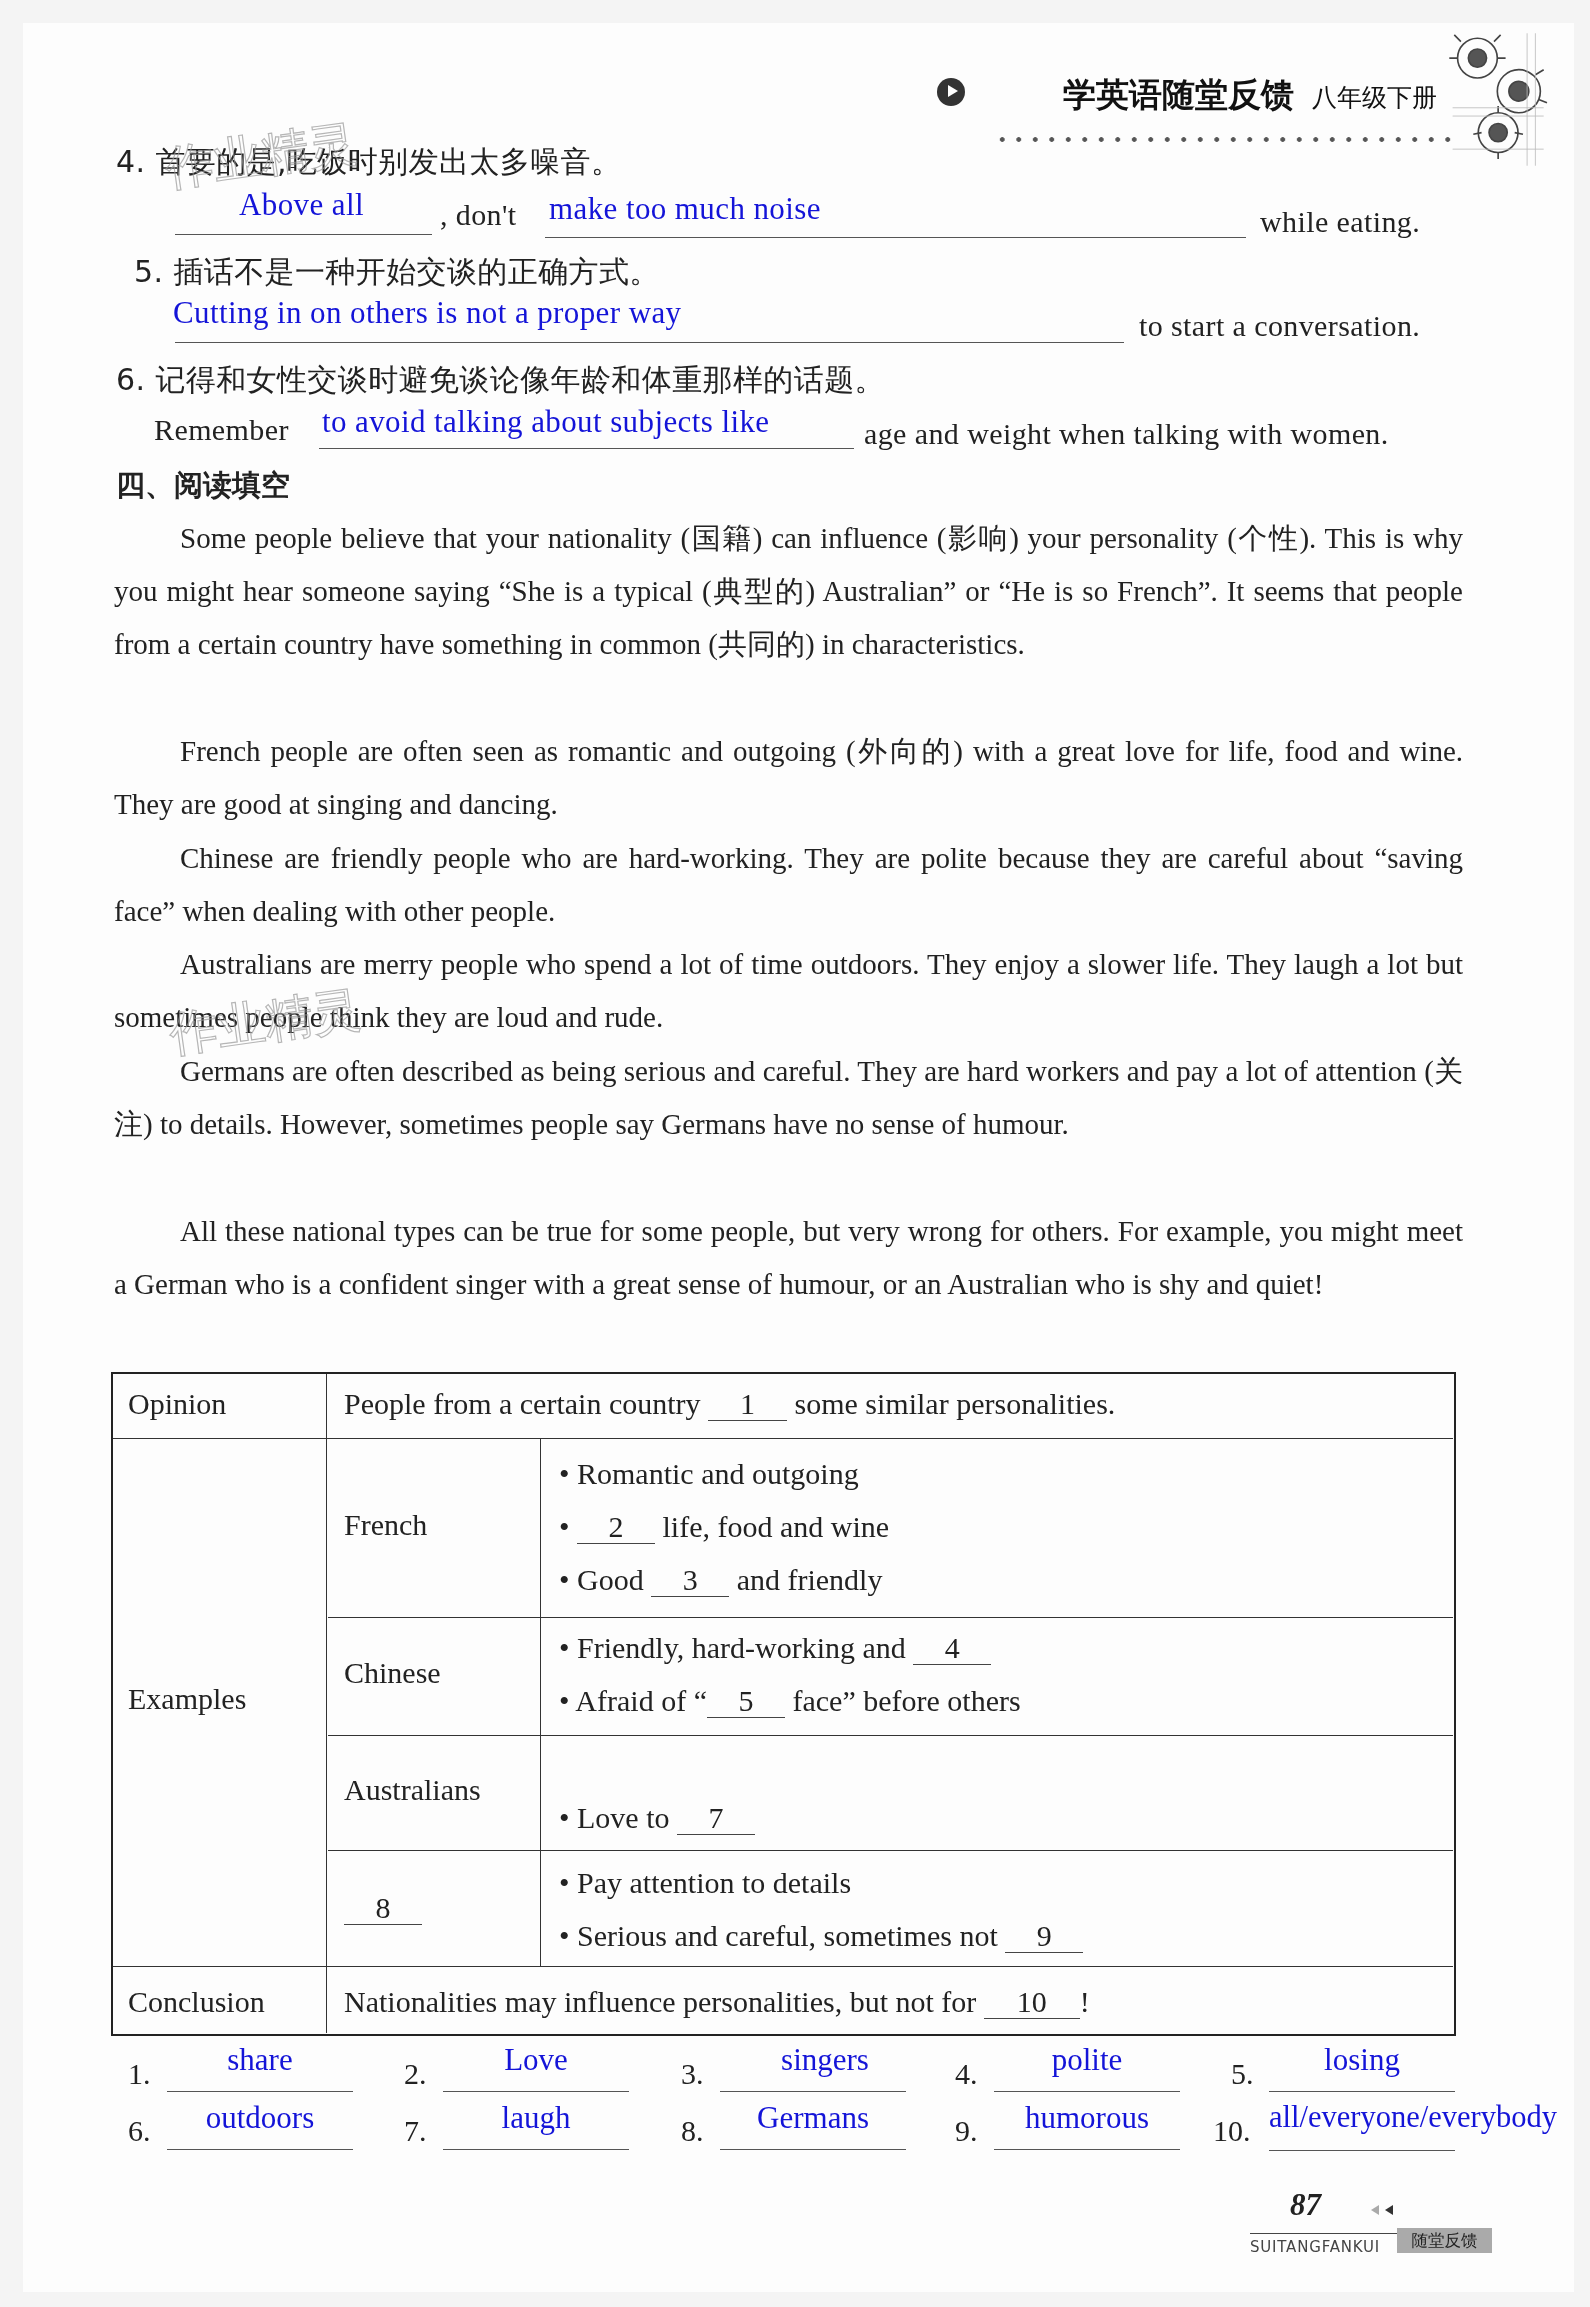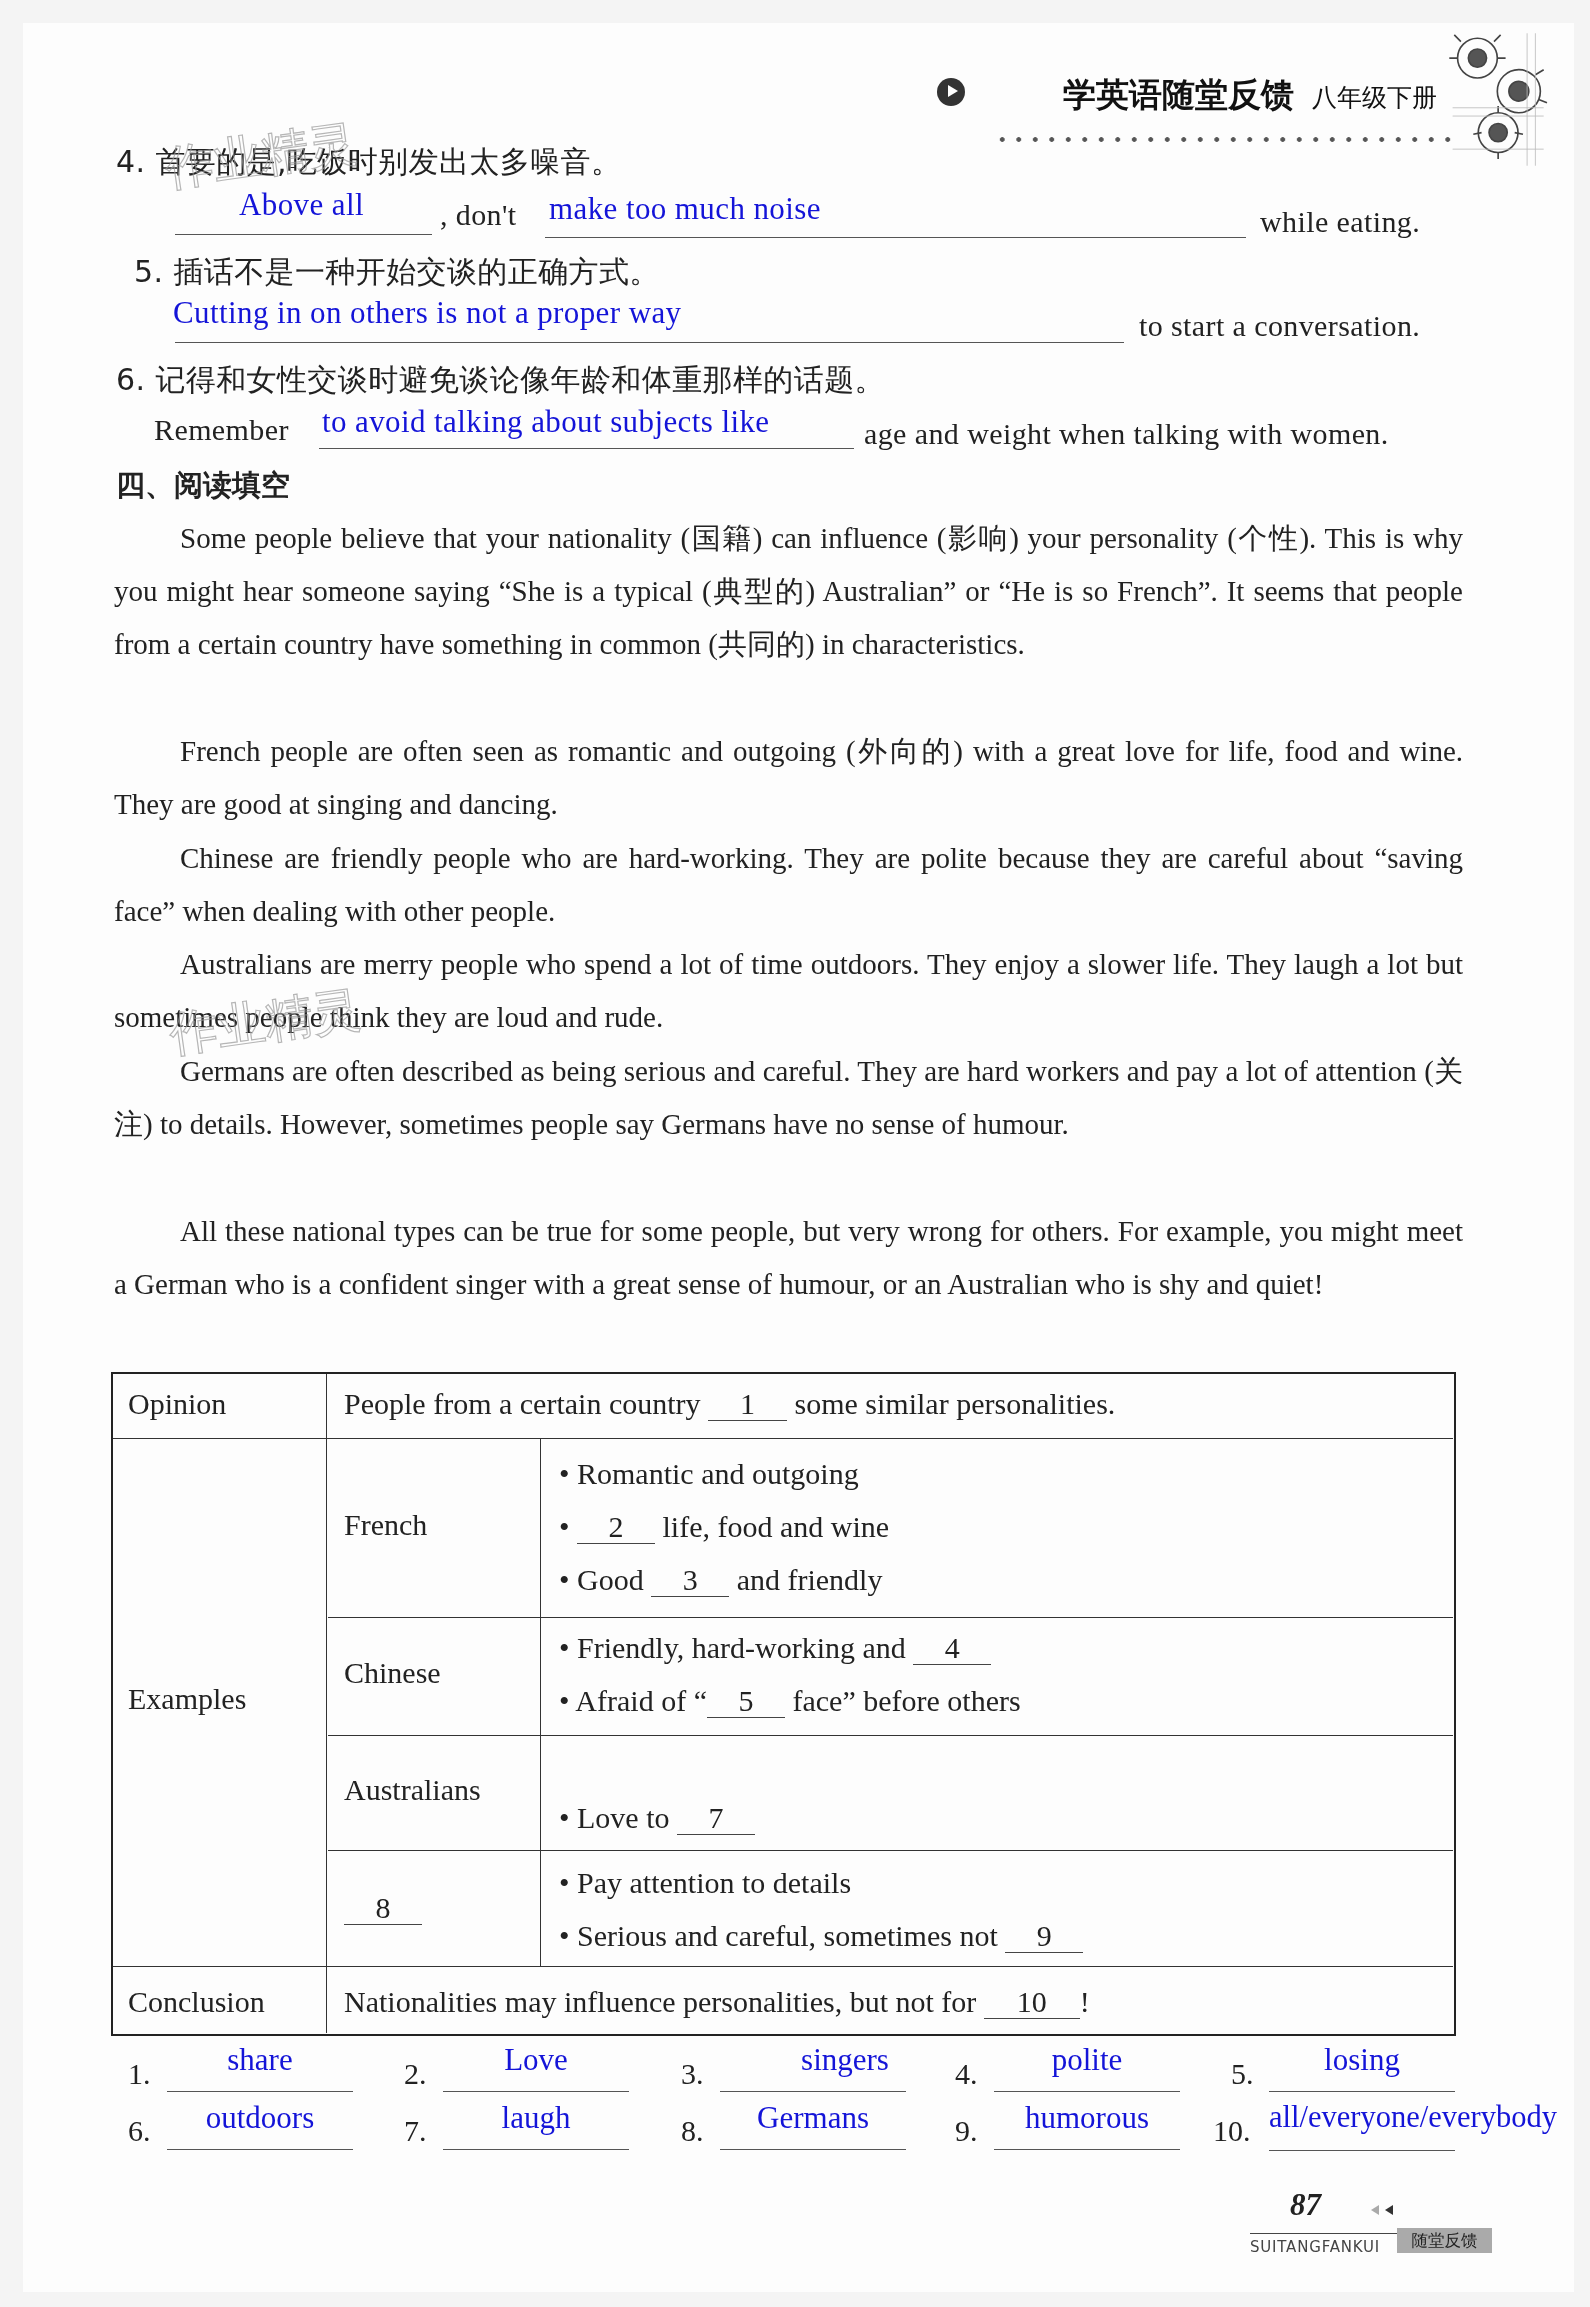--- a/index.html
+++ b/index.html
@@ -182,21 +182,21 @@
 
 <div class="ans-num" style="left:128px; top:2057px;">1.</div>
 <div class="ans-val blue" style="left:167px; top:2042px;">share</div>
 <div class="ans-line" style="left:167px; top:2091px;"></div>
 
 <div class="ans-num" style="left:404px; top:2057px;">2.</div>
 <div class="ans-val blue" style="left:443px; top:2042px;">Love</div>
 <div class="ans-line" style="left:443px; top:2091px;"></div>
 
 <div class="ans-num" style="left:681px; top:2057px;">3.</div>
-<div class="ans-val blue" style="left:752px; top:2042px;">singers</div>
+<div class="ans-val blue" style="left:732px; top:2042px;">singers</div>
 <div class="ans-line" style="left:720px; top:2091px;"></div>
 
 <div class="ans-num" style="left:955px; top:2057px;">4.</div>
 <div class="ans-val blue" style="left:994px; top:2042px;">polite</div>
 <div class="ans-line" style="left:994px; top:2091px;"></div>
 
 <div class="ans-num" style="left:1231px; top:2057px;">5.</div>
 <div class="ans-val blue" style="left:1269px; top:2042px;">losing</div>
 <div class="ans-line" style="left:1269px; top:2091px;"></div>
 

